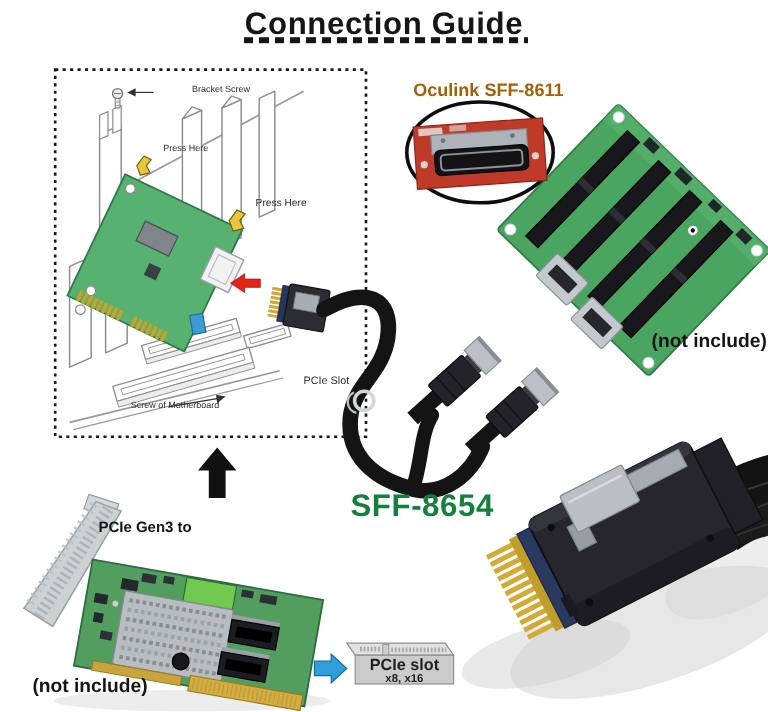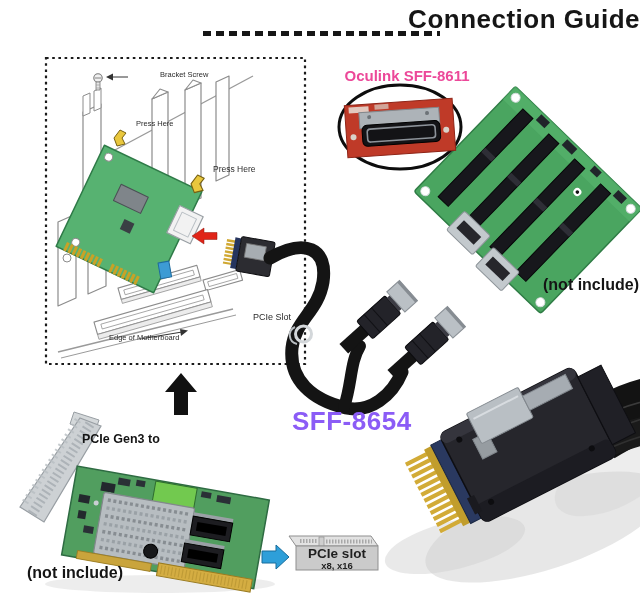--- a/index.html
+++ b/index.html
@@ -3,37 +3,37 @@
 <meta charset="utf-8">
 <style>
   html,body{margin:0;padding:0;background:#ffffff;}
   .canvas{
     position:relative;width:640px;height:593px;background:#ffffff;
     font-family:"Liberation Sans",sans-serif;overflow:hidden;
   }
   .abs{position:absolute;}
   svg{position:absolute;left:0;top:0;}
   .title{
-    left:0;top:4px;width:640px;text-align:right;
+    left:0;top:4px;width:640px;text-align:center;
     font-size:26px;font-weight:700;color:#161616;letter-spacing:0.5px;
   }
   .title-underline{
     left:203px;top:31px;width:237px;height:5px;
     background:repeating-linear-gradient(90deg,#161616 0 8px,transparent 8px 13px);
   }
   .lbl{color:#2b2b2b;white-space:nowrap;padding-left:29px;}
   .lbl-bracket-screw{left:131px;top:70px;font-size:7.5px;}
   .lbl-press-here-1{left:107px;top:119px;font-size:7.5px;}
   .lbl-press-here-2{left:184px;top:164px;font-size:8.5px;}
   .lbl-pcie-slot{left:224px;top:312px;font-size:9px;}
   .lbl-edge{left:80px;top:333px;font-size:7.5px;}
-  .lbl-oculink{left:342px;top:67px;width:130px;text-align:center;font-size:15px;font-weight:600;color:#ec4899;}
+  .lbl-oculink{left:342px;top:67px;width:130px;text-align:center;font-size:15px;font-weight:600;color:#a16207;}
   .lbl-not-include-right{left:543px;top:276px;font-size:16px;font-weight:700;color:#151515;}
   .lbl-not-include-left{left:27px;top:564px;font-size:16px;font-weight:700;color:#151515;}
-  .lbl-sff8654{left:292px;top:406px;font-size:26px;font-weight:700;color:#8b5cf6;letter-spacing:0.5px;}
+  .lbl-sff8654{left:292px;top:406px;font-size:26px;font-weight:700;color:#15803d;letter-spacing:0.5px;}
   .lbl-adapter{left:82px;top:432px;width:185px;text-align:left;font-size:12.5px;font-weight:700;color:#141414;line-height:14.5px;}
   .lbl-pcie-box{left:296px;top:547px;width:82px;text-align:center;color:#1f1f1f;}
   .lbl-pcie-box .l1{font-size:13.5px;font-weight:700;line-height:14px;}
   .lbl-pcie-box .l2{font-size:9.5px;font-weight:700;line-height:9px;}
 </style>
 </head>
 <body>
 
 <div class="canvas">
 
@@ -287,21 +287,21 @@
   <polygon points="181,373 197,392 188,392 188,415 174,415 174,392 165,392" fill="#111111"></polygon>
 </svg>
 
 <div class="abs title">Connection Guide</div>
 <div class="abs title-underline"></div>
 
 <div class="abs lbl lbl-bracket-screw">Bracket Screw</div>
 <div class="abs lbl lbl-press-here-1">Press Here</div>
 <div class="abs lbl lbl-press-here-2">Press Here</div>
 <div class="abs lbl lbl-pcie-slot">PCIe Slot</div>
-<div class="abs lbl lbl-edge">Edge of Motherboard</div>
+<div class="abs lbl lbl-edge">Screw of Motherboard</div>
 
 <div class="abs lbl-oculink">Oculink SFF-8611</div>
 <div class="abs lbl-not-include-right">(not include)</div>
 <div class="abs lbl-sff8654">SFF-8654</div>
 
 <div class="abs lbl-adapter">
   <div>PCIe Gen3 to</div>
 </div>
 <div class="abs lbl-not-include-left">(not include)</div>
 

